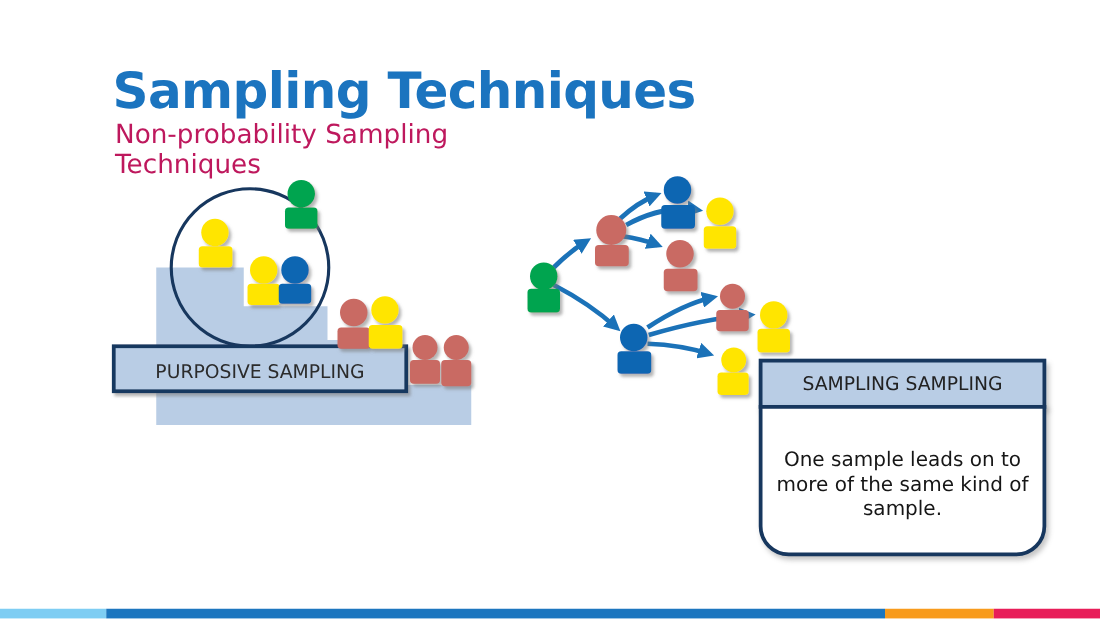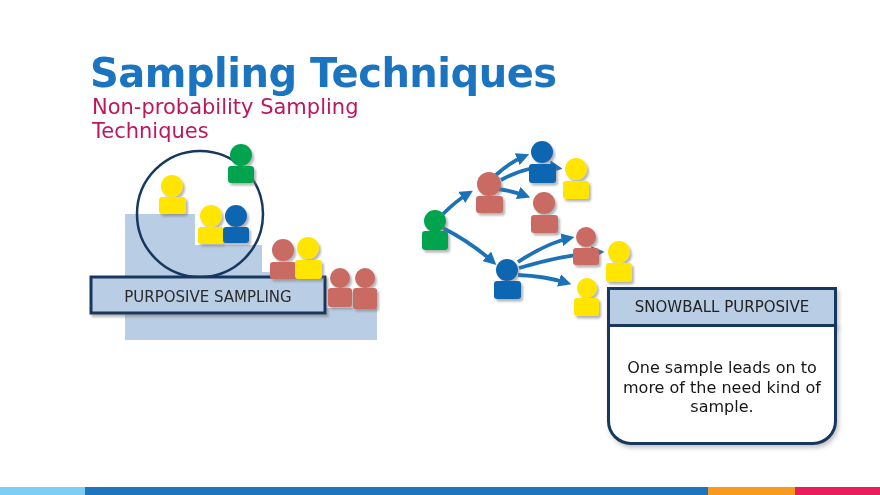--- a/index.html
+++ b/index.html
@@ -122,24 +122,24 @@
           <rect x="606" y="263" width="26" height="19" rx="3" fill="#ffe502"></rect>
         </g>
         <g filter="url(#softshadow)">
           <circle cx="587" cy="288" r="10" fill="#ffe502"></circle>
           <rect x="574" y="298" width="25" height="18" rx="3" fill="#ffe502"></rect>
         </g>
       </g>
   </svg>
 
 
-  <div class="right-header"><span>SNOWBALL PURPOSIVE</span></div>
+  <div class="right-header"><span>SAMPLING SAMPLING</span></div>
 
   <div class="desc-box right-desc"><span>One sample leads on to
-more of the need kind of
+more of the same kind of
 sample.</span></div>
 
   <div id="footer">
       <div style="left: 0px; width: 85px; background: rgb(126, 205, 243);"></div>
       <div style="left: 85px; width: 623px; background: rgb(28, 118, 191);"></div>
       <div style="left: 708px; width: 87px; background: rgb(248, 155, 28);"></div>
       <div style="left: 795px; width: 85px; background: rgb(232, 29, 89);"></div>
     </div>
 
 </div>

